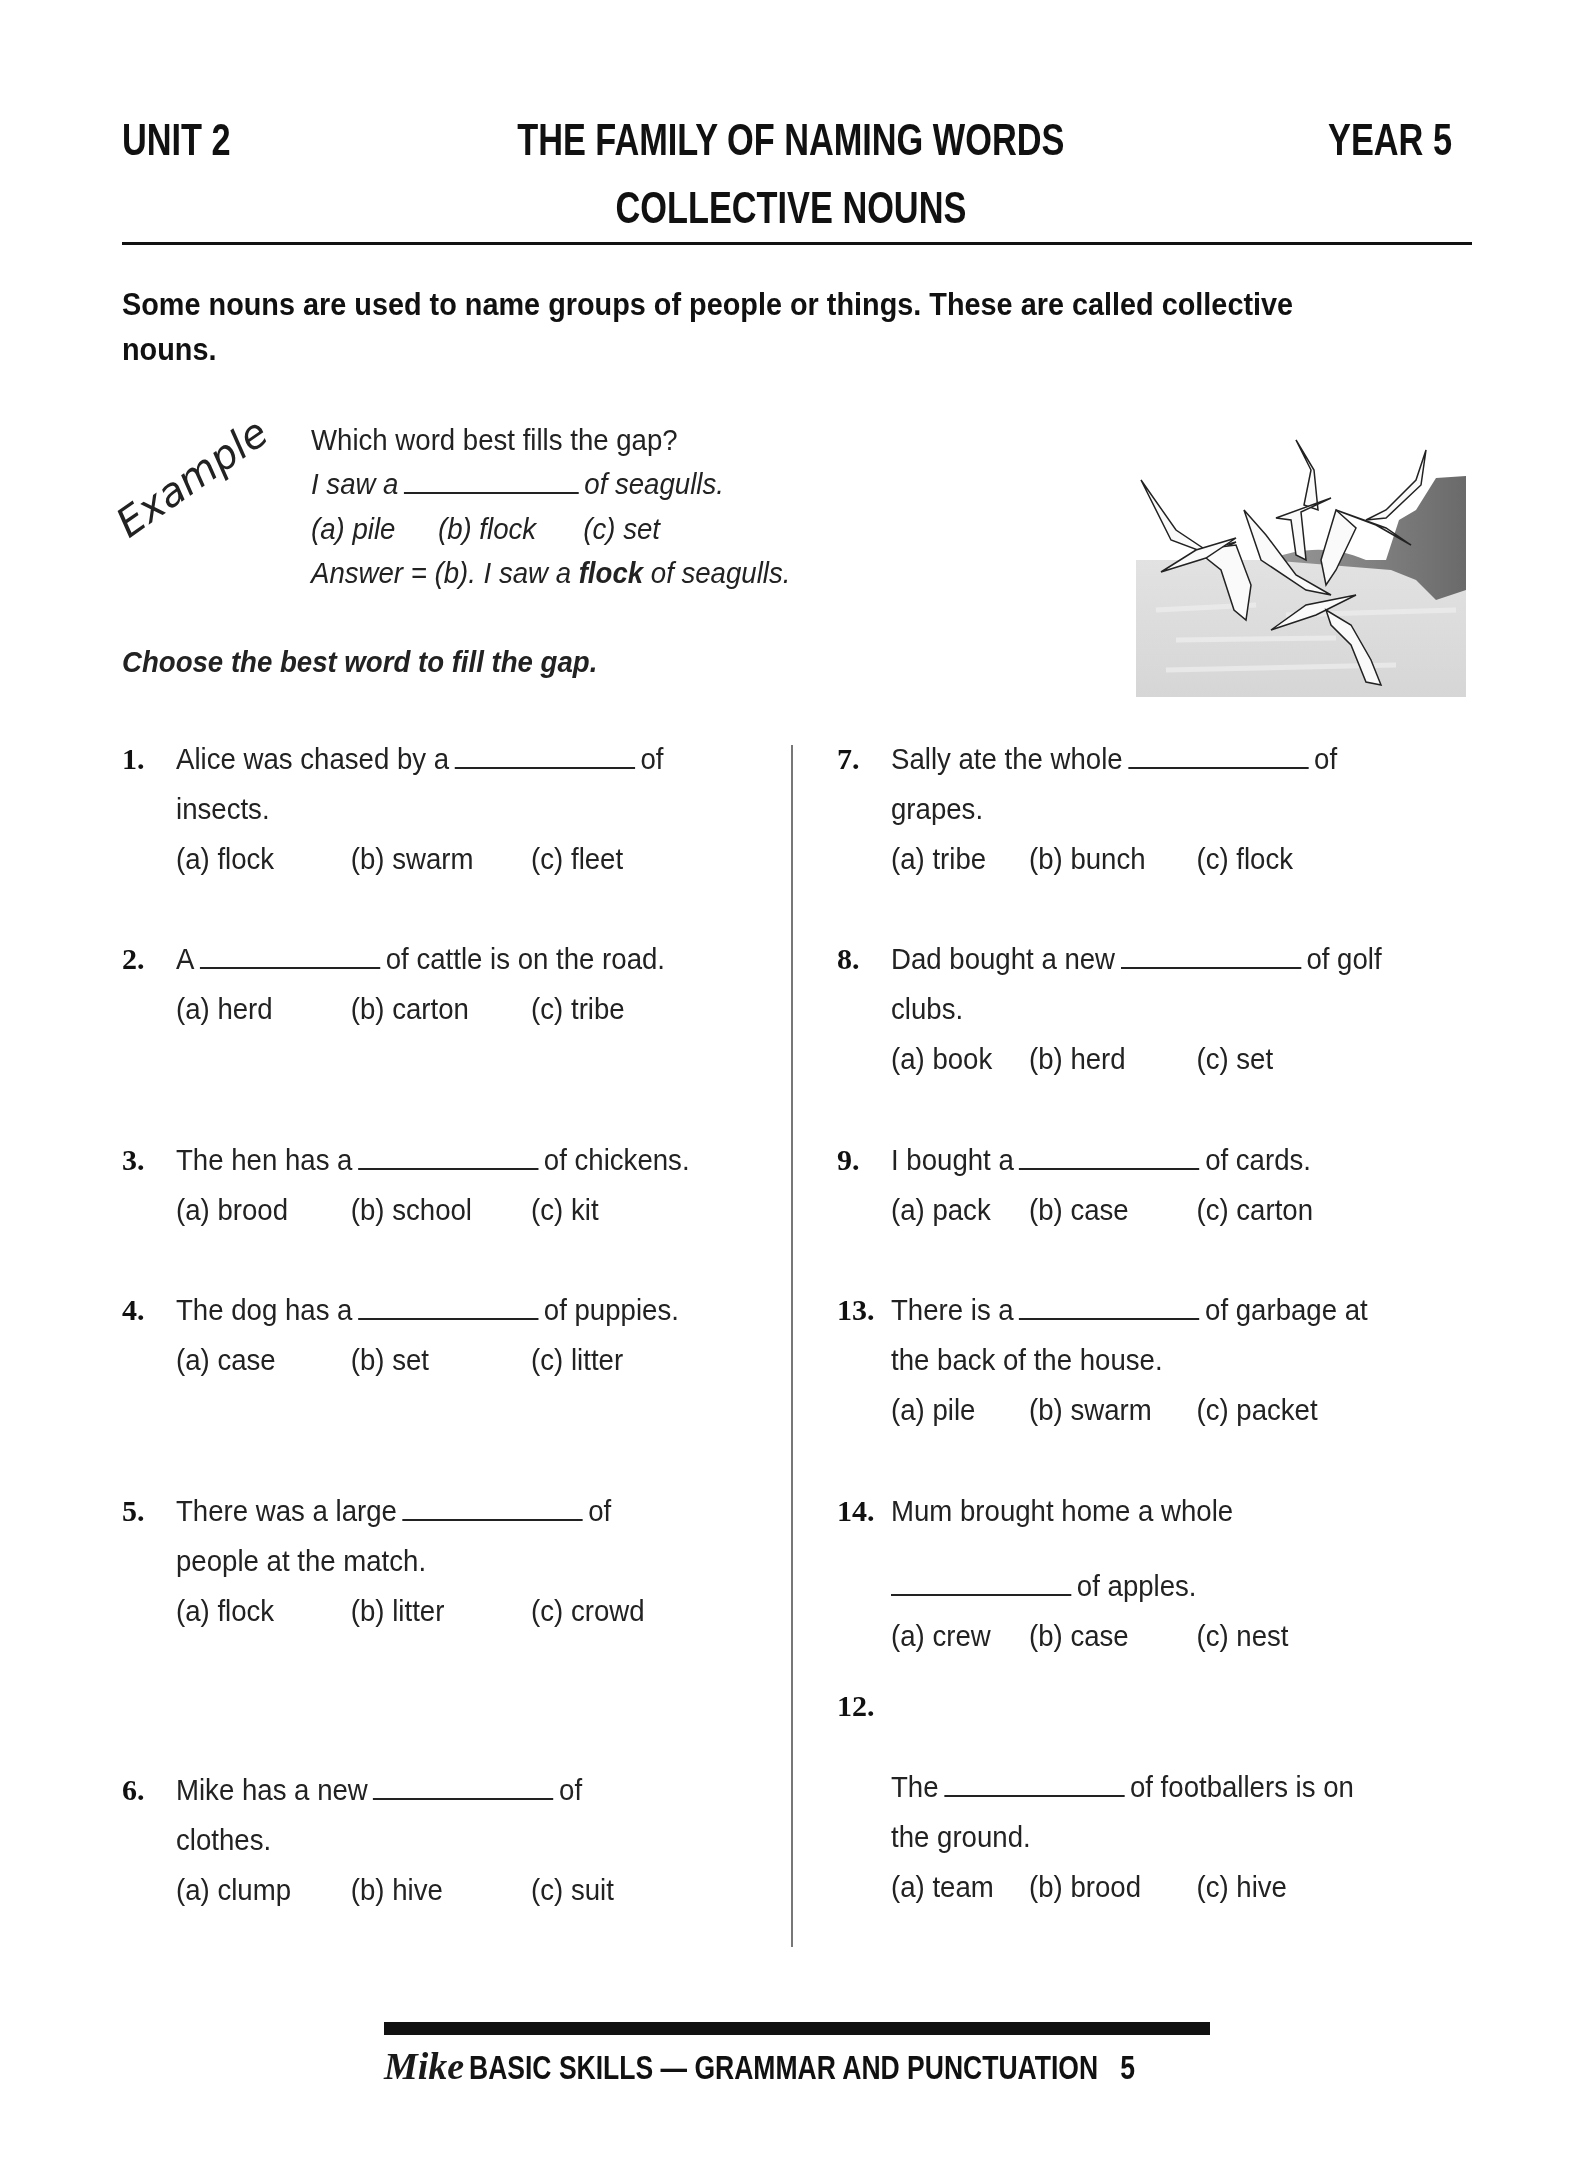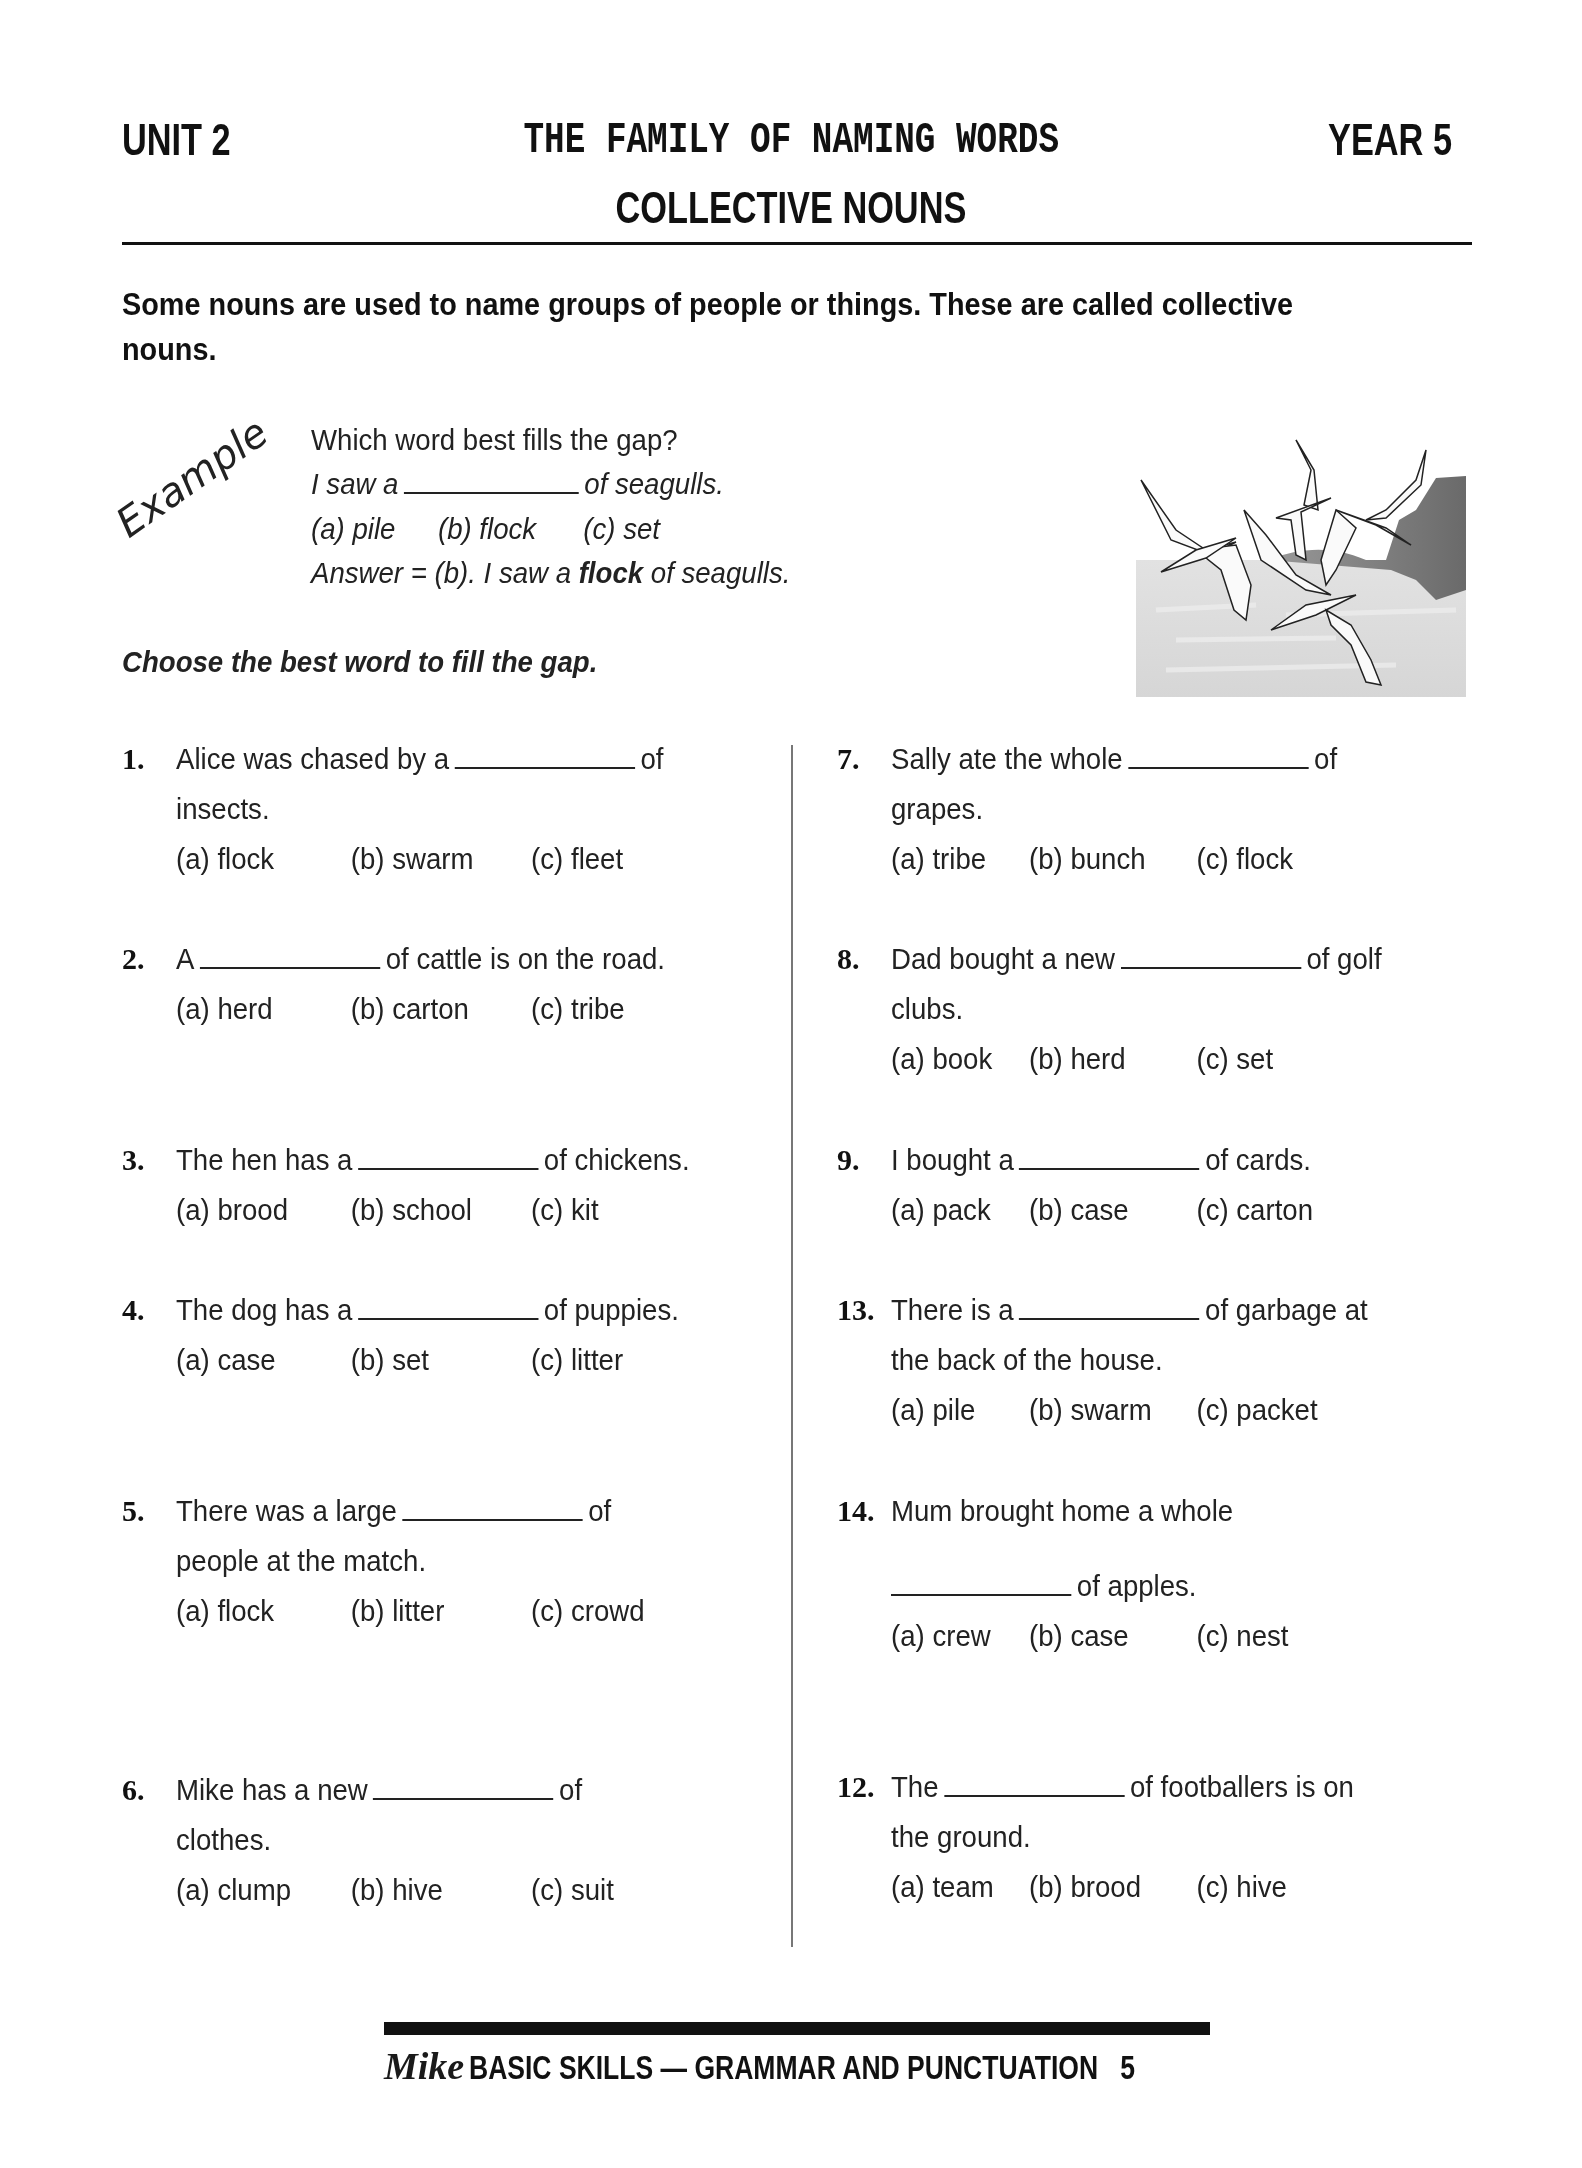--- a/index.html
+++ b/index.html
@@ -1,21 +1,21 @@
 <!DOCTYPE html>
 <html><head>
 <meta charset="utf-8">
 <style>
   html, body { margin:0; padding:0; background:#ffffff; }
   body { width:1582px; height:2168px; position:relative; overflow:hidden; color:#1a1a1a;
          font-family:"Liberation Sans", sans-serif; }
   .abs { position:absolute; white-space:nowrap; }
   .hdr { font-family:"Liberation Sans", sans-serif; font-weight:bold; font-size:44px;
          transform:scaleX(0.78); transform-origin:left top; letter-spacing:0; color:#111; }
-  .hdr-c { transform-origin:center top;font-family:Liberation Mono, monospace; }
+  .hdr-c { transform-origin:center top; }
   .rule { position:absolute; background:#111; }
   .intro { font-weight:bold; font-size:31px; transform:scaleX(0.93); transform-origin:left top; color:#111; }
   .body { font-family:"Liberation Sans", sans-serif; font-size:30px; color:#222; transform:scaleX(0.92); transform-origin:left top; }
   .ital { font-style:italic; }
   .num { font-family:"Liberation Serif", serif; font-weight:bold; font-size:30px; color:#111; }
   .blank { display:inline-block; border-bottom:2px solid #222; vertical-align:baseline; margin:0 6px; }
   .example-word { font-family:"DejaVu Sans", sans-serif; font-style:italic; font-size:40px; color:#222;
                   transform:rotate(-35deg); transform-origin:left bottom; font-weight:normal; }
   .footer { font-weight:bold; font-size:34px; color:#111; transform:scaleX(0.78); transform-origin:left top; }
   .excel { font-family:"Liberation Serif", serif; font-style:italic; font-weight:bold; font-size:38px; }
@@ -140,21 +140,21 @@
 <div class="abs num" style="left:837px;top:1293px;">13.</div>
 <div class="abs body" style="left:891px;top:1293px;"><span>There is a</span><span class="blank" style="width:196px;"></span><span>of garbage at</span></div>
 <div class="abs body" style="left:891px;top:1343px;">the back of the house.</div>
 <div class="abs body" style="left:891px;top:1393px;"><span style="display:inline-block;width:150px;">(a) pile</span><span style="display:inline-block;width:182px;">(b) swarm</span><span>(c) packet</span></div>
 
 <div class="abs num" style="left:837px;top:1494px;">14.</div>
 <div class="abs body" style="left:891px;top:1494px;">Mum brought home a whole</div>
 <div class="abs body" style="left:891px;top:1569px;"><span class="blank" style="width:196px;margin-left:0;"></span><span>of apples.</span></div>
 <div class="abs body" style="left:891px;top:1619px;"><span style="display:inline-block;width:150px;">(a) crew</span><span style="display:inline-block;width:182px;">(b) case</span><span>(c) nest</span></div>
 
-<div class="abs num" style="left:837px;top:1770px;">12.</div>
+<div class="abs num" style="left:837px;top:1689px;">12.</div>
 <div class="abs body" style="left:891px;top:1770px;"><span>The</span><span class="blank" style="width:196px;"></span><span>of footballers is on</span></div>
 <div class="abs body" style="left:891px;top:1820px;">the ground.</div>
 <div class="abs body" style="left:891px;top:1870px;"><span style="display:inline-block;width:150px;">(a) team</span><span style="display:inline-block;width:182px;">(b) brood</span><span>(c) hive</span></div>
 
 <div class="rule" style="left:384px;top:2022px;width:826px;height:13px;"></div>
 <div class="abs" style="left:384px;top:2044px;width:826px;">
   <span class="excel">Mike</span>
   <span class="footer" style="display:inline-block;"><span>BASIC SKILLS — GRAMMAR AND PUNCTUATION</span>&nbsp;&nbsp;&nbsp;<span>5</span></span>
 </div>
 

